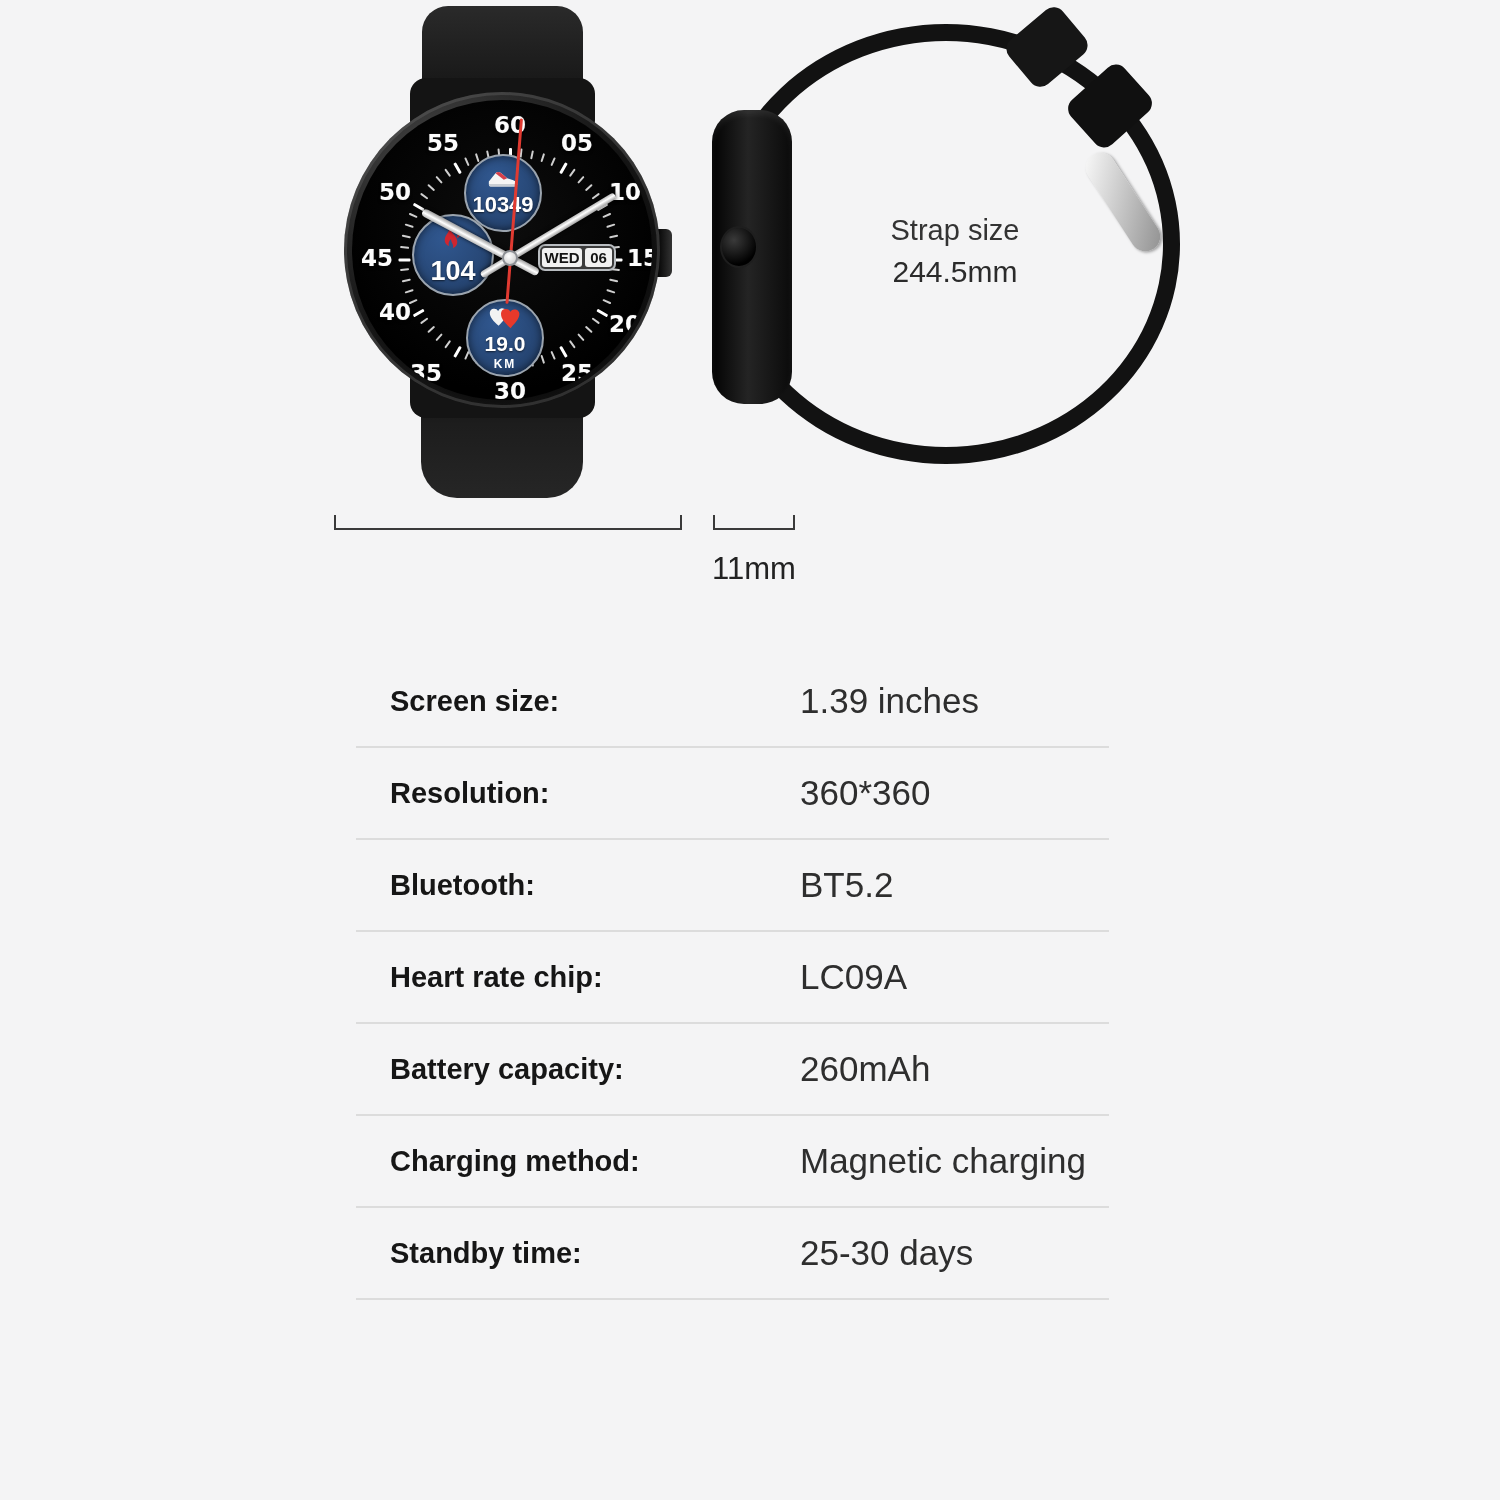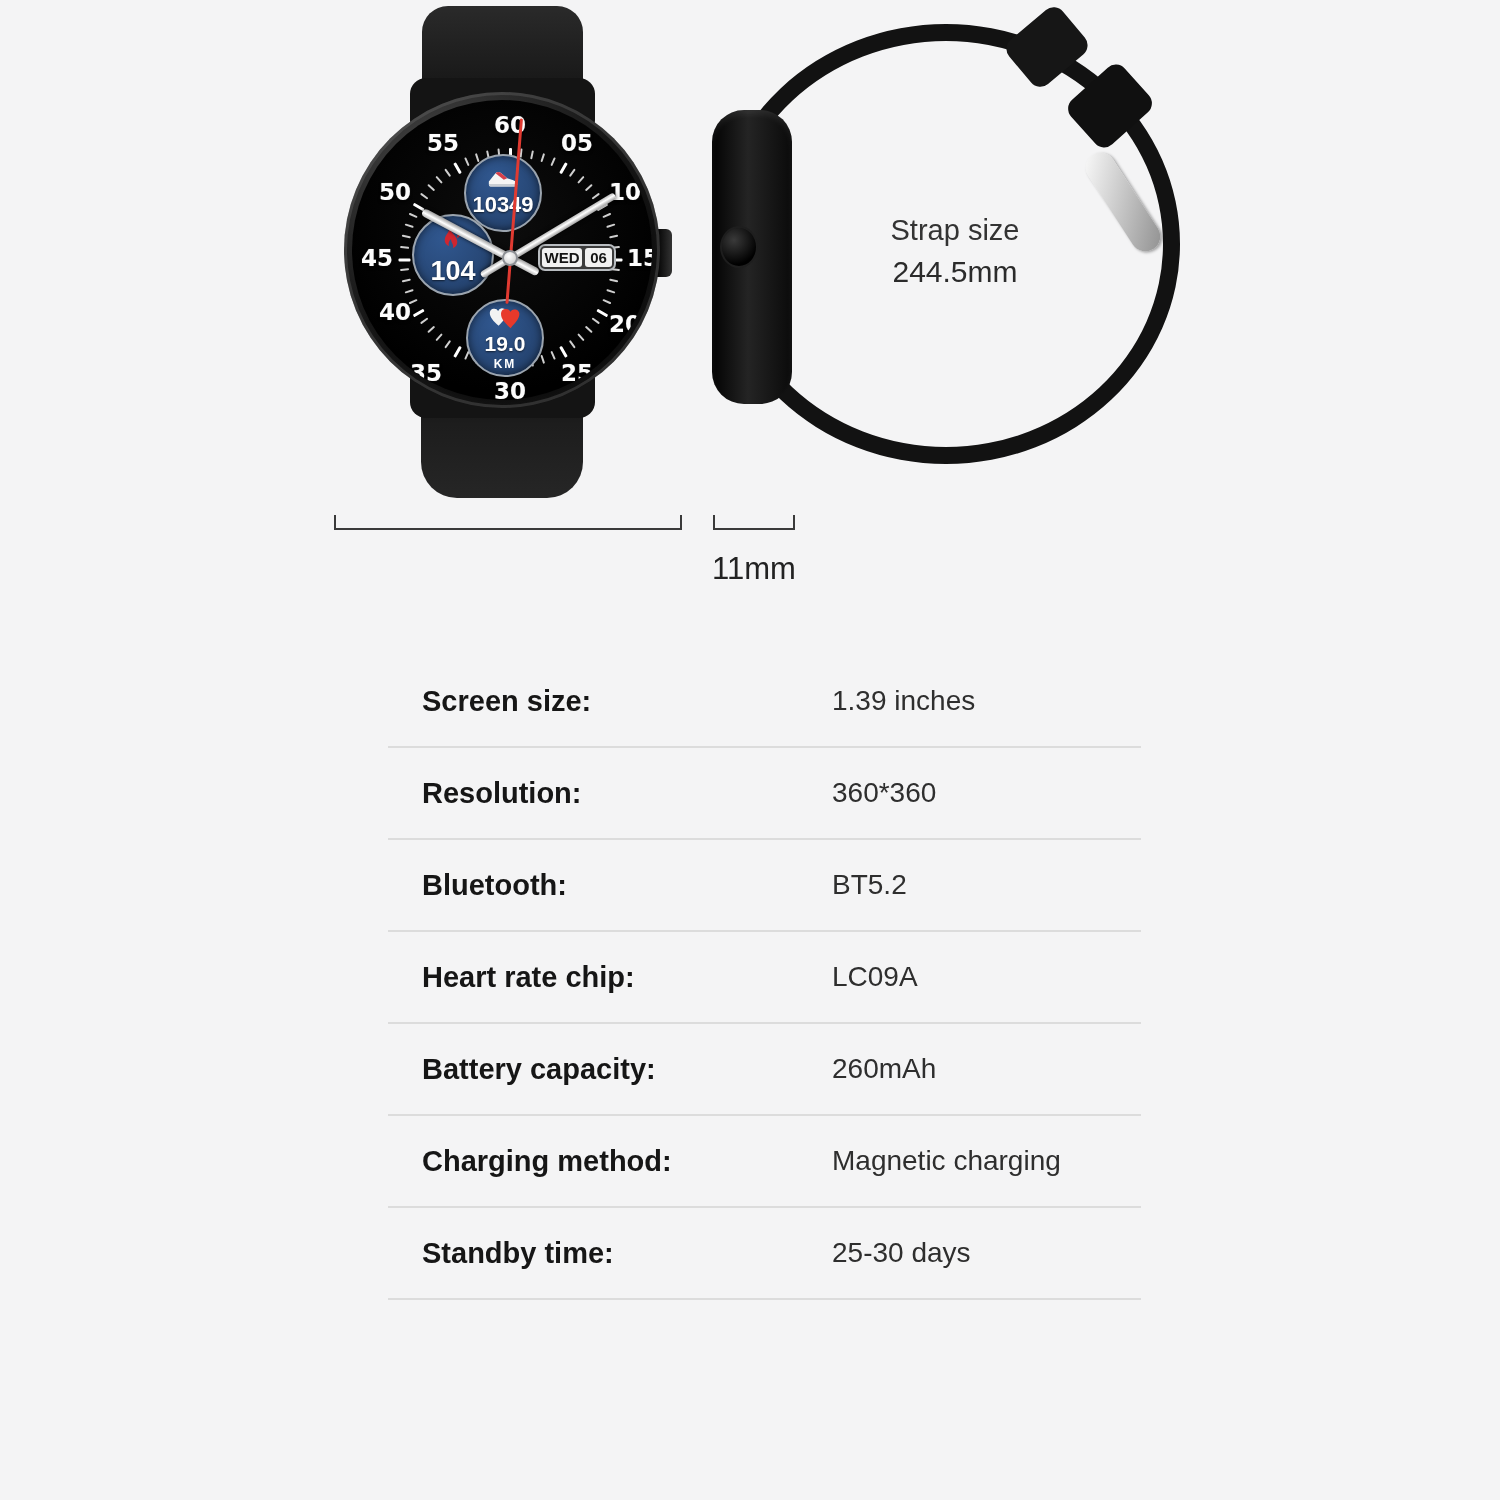--- a/index.html
+++ b/index.html
@@ -87,26 +87,26 @@
   .strap-size .t2{font-size:30px;color:#2b2b2b;margin-top:4px;}
   
   .bracket{position:absolute;height:15px;border-left:2.5px solid #3a3a3a;
     border-right:2.5px solid #3a3a3a;border-bottom:2.5px solid #3a3a3a;box-sizing:border-box;}
   .bracket-front{left:334px;top:515px;width:348px;}
   .bracket-side{left:713px;top:515px;width:82px;}
   .dim-label{position:absolute;font-size:31px;color:#222;text-align:center;}
   .dim-front{left:383px;top:551px;width:250px;}
   .dim-side{left:679px;top:551px;width:150px;}
   
-  .spec-table{position:absolute;left:388px;top:656px;width:753px;}
+  .spec-table{position:absolute;left:356px;top:656px;width:753px;}
   .spec-row{position:relative;height:90px;border-bottom:2px solid #dcdcdc;}
   .spec-label{position:absolute;left:34px;top:50%;transform:translateY(-50%);
     font-weight:bold;font-size:29px;color:#161616;white-space:nowrap;}
   .spec-value{position:absolute;left:444px;top:50%;transform:translateY(-50%);
-    font-size:28px;color:#2e2e2e;white-space:nowrap;}
+    font-size:35px;color:#2e2e2e;white-space:nowrap;}
 </style>
 </head>
 <body>
 
 <div class="canvas">
 
   <div>
     <div class="strap-top"></div>
     <div class="strap-bottom"></div>
     <div class="lug-top"></div>

